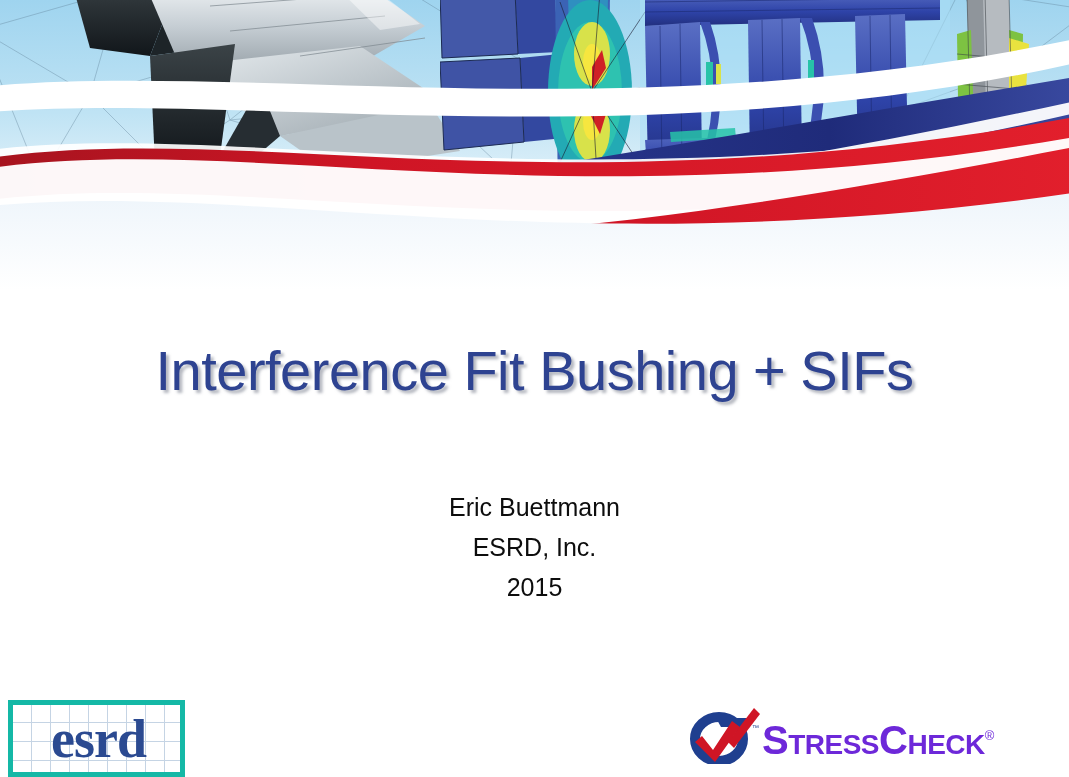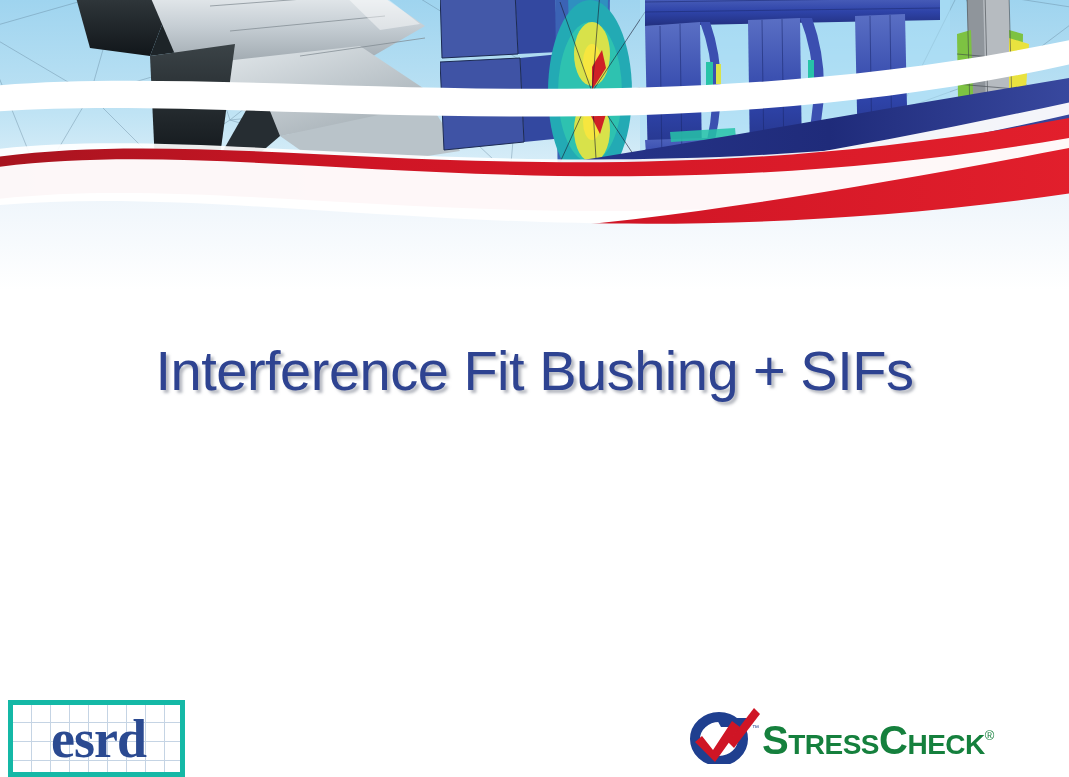--- a/index.html
+++ b/index.html
@@ -162,21 +162,21 @@
     position: absolute;
     left: 0; top: 2px;
     width: 72px; height: 58px;
   }
   .sc-word {
     position: absolute;
     left: 74px;
     top: 10px;
     font-size: 40px;
     font-weight: 700;
-    color: #15803d;
+    color: #6d28d9;
     letter-spacing: -0.5px;
     line-height: 44px;
     white-space: nowrap;
     font-variant: small-caps;
   }
   .sc-word .reg {
     font-size: 13px;
     vertical-align: super;
     font-weight: 400;
   }
@@ -436,20 +436,25 @@
       <path d="M-10,168 C250,132 570,226 1080,136 L1080,186 C570,274 250,182 -10,214 Z" fill="#ffffff" opacity=".97"></path>
 
       <path d="M330,240 C560,238 800,200 1080,146 L1080,196 C800,252 560,286 330,288 Z" fill="url(#redg)"></path>
 
       <path d="M-10,206 C260,180 560,268 1080,192 L1080,290 L-10,290 Z" fill="url(#bottomfade)"></path>
     </svg>
   </div>
 
   <div class="title">Interference Fit Bushing + SIFs</div>
 
+  <div class="subtitle">
+    <div>Eric Buettmann</div>
+    <div>ESRD, Inc.</div>
+    <div>2015</div>
+  </div>
 
   <div class="esrd-logo">
     <div class="esrd-grid"></div>
     <div class="esrd-word">esrd</div>
   </div>
 
   <div class="sc-logo">
     <svg class="sc-mark" viewBox="0 0 72 58">
 
       <ellipse cx="31" cy="33" rx="24" ry="22" fill="none" stroke="#1f3f8f" stroke-width="10"></ellipse>

